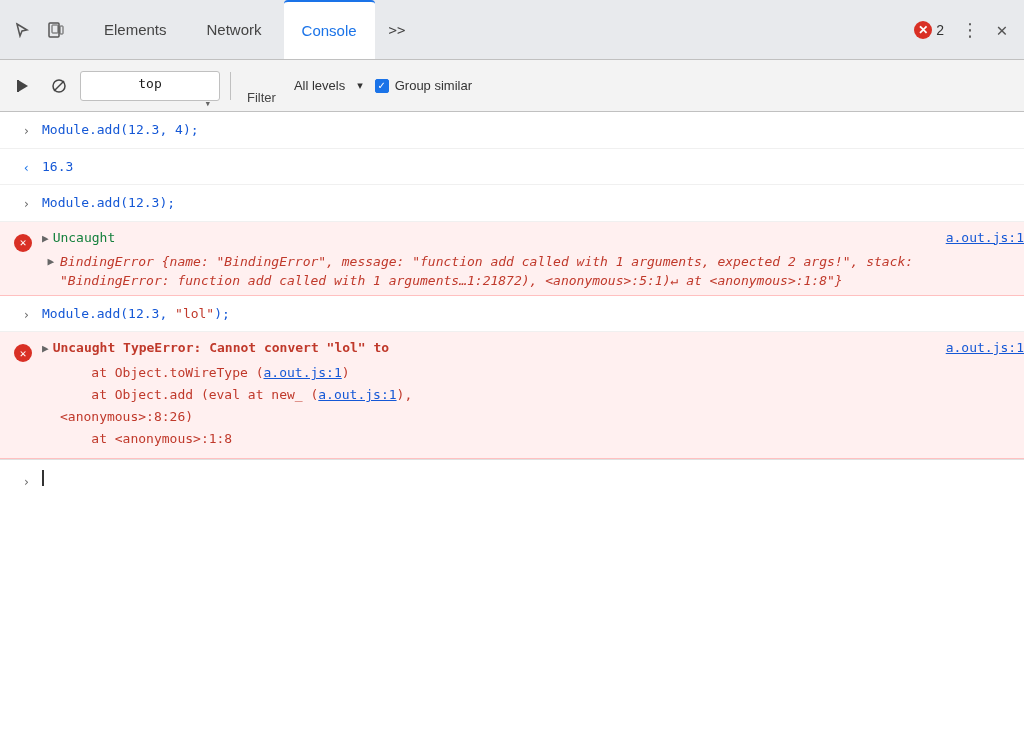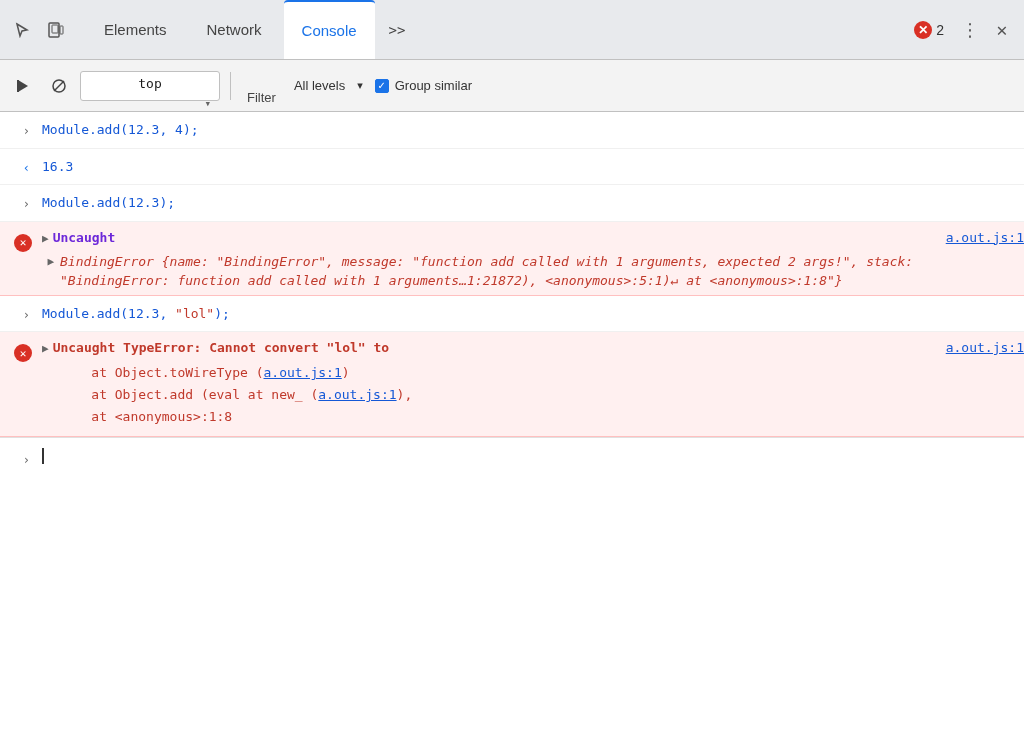--- a/index.html
+++ b/index.html
@@ -412,21 +412,21 @@
     </div>
   </div>
 
   <div class="console-line error-expanded">
     <div class="error-header">
       <div style="width:36px; min-width:36px; display:flex; align-items:flex-start; justify-content:flex-end; padding:4px 4px 0 0;">
         <div class="error-icon">✕</div>
       </div>
       <div style="padding:4px 0 4px 6px; flex:1; display:flex; align-items:flex-start;">
         <span class="error-expand-arrow">▶</span>
-        <span style="color:#6d28d9; font-weight:bold;">Uncaught</span>
+        <span style="color:#15803d; font-weight:normal;">Uncaught</span>
         <span class="error-source">a.out.js:1</span>
       </div>
     </div>
     <div class="error-body-row">
       <div class="error-body-indent">
         <span class="indent-arrow">▶</span>
       </div>
       <div class="error-body-content">
         BindingError {name: "BindingError", message: "function add called with 1 arguments, expected 2 args!", stack: "BindingError: function add called with 1 arguments…1:21872), &lt;anonymous&gt;:5:1)↵    at &lt;anonymous&gt;:1:8"}
       </div>
@@ -449,20 +449,21 @@
       </div>
       <div style="padding:4px 0 4px 6px; flex:1; display:flex; align-items:flex-start; flex-wrap:wrap;">
         <span class="error-expand-arrow">▶</span>
         <span style="color:#c0392b; font-weight:bold;">Uncaught TypeError: Cannot convert "lol" to</span>
         <span class="error-source">a.out.js:1</span>
       </div>
     </div>
     <div style="padding-left:60px; color:#c0392b; line-height:1.7; font-style:normal; padding-bottom:4px;">
       <div>&nbsp;&nbsp;&nbsp;&nbsp;at Object.toWireType (<span class="code-link">a.out.js:1</span>)</div>
       <div>&nbsp;&nbsp;&nbsp;&nbsp;at Object.add (eval at new_ (<span class="code-link">a.out.js:1</span>),</div>
+      <div>&lt;anonymous&gt;:8:26)</div>
       <div>&nbsp;&nbsp;&nbsp;&nbsp;at &lt;anonymous&gt;:1:8</div>
     </div>
   </div>
 
   <div class="input-line">
     <div class="line-gutter">
       <span class="arrow-right">›</span>
     </div>
     <div style="padding: 4px 6px; display:flex; align-items:center;">
       <div class="input-cursor"></div>

